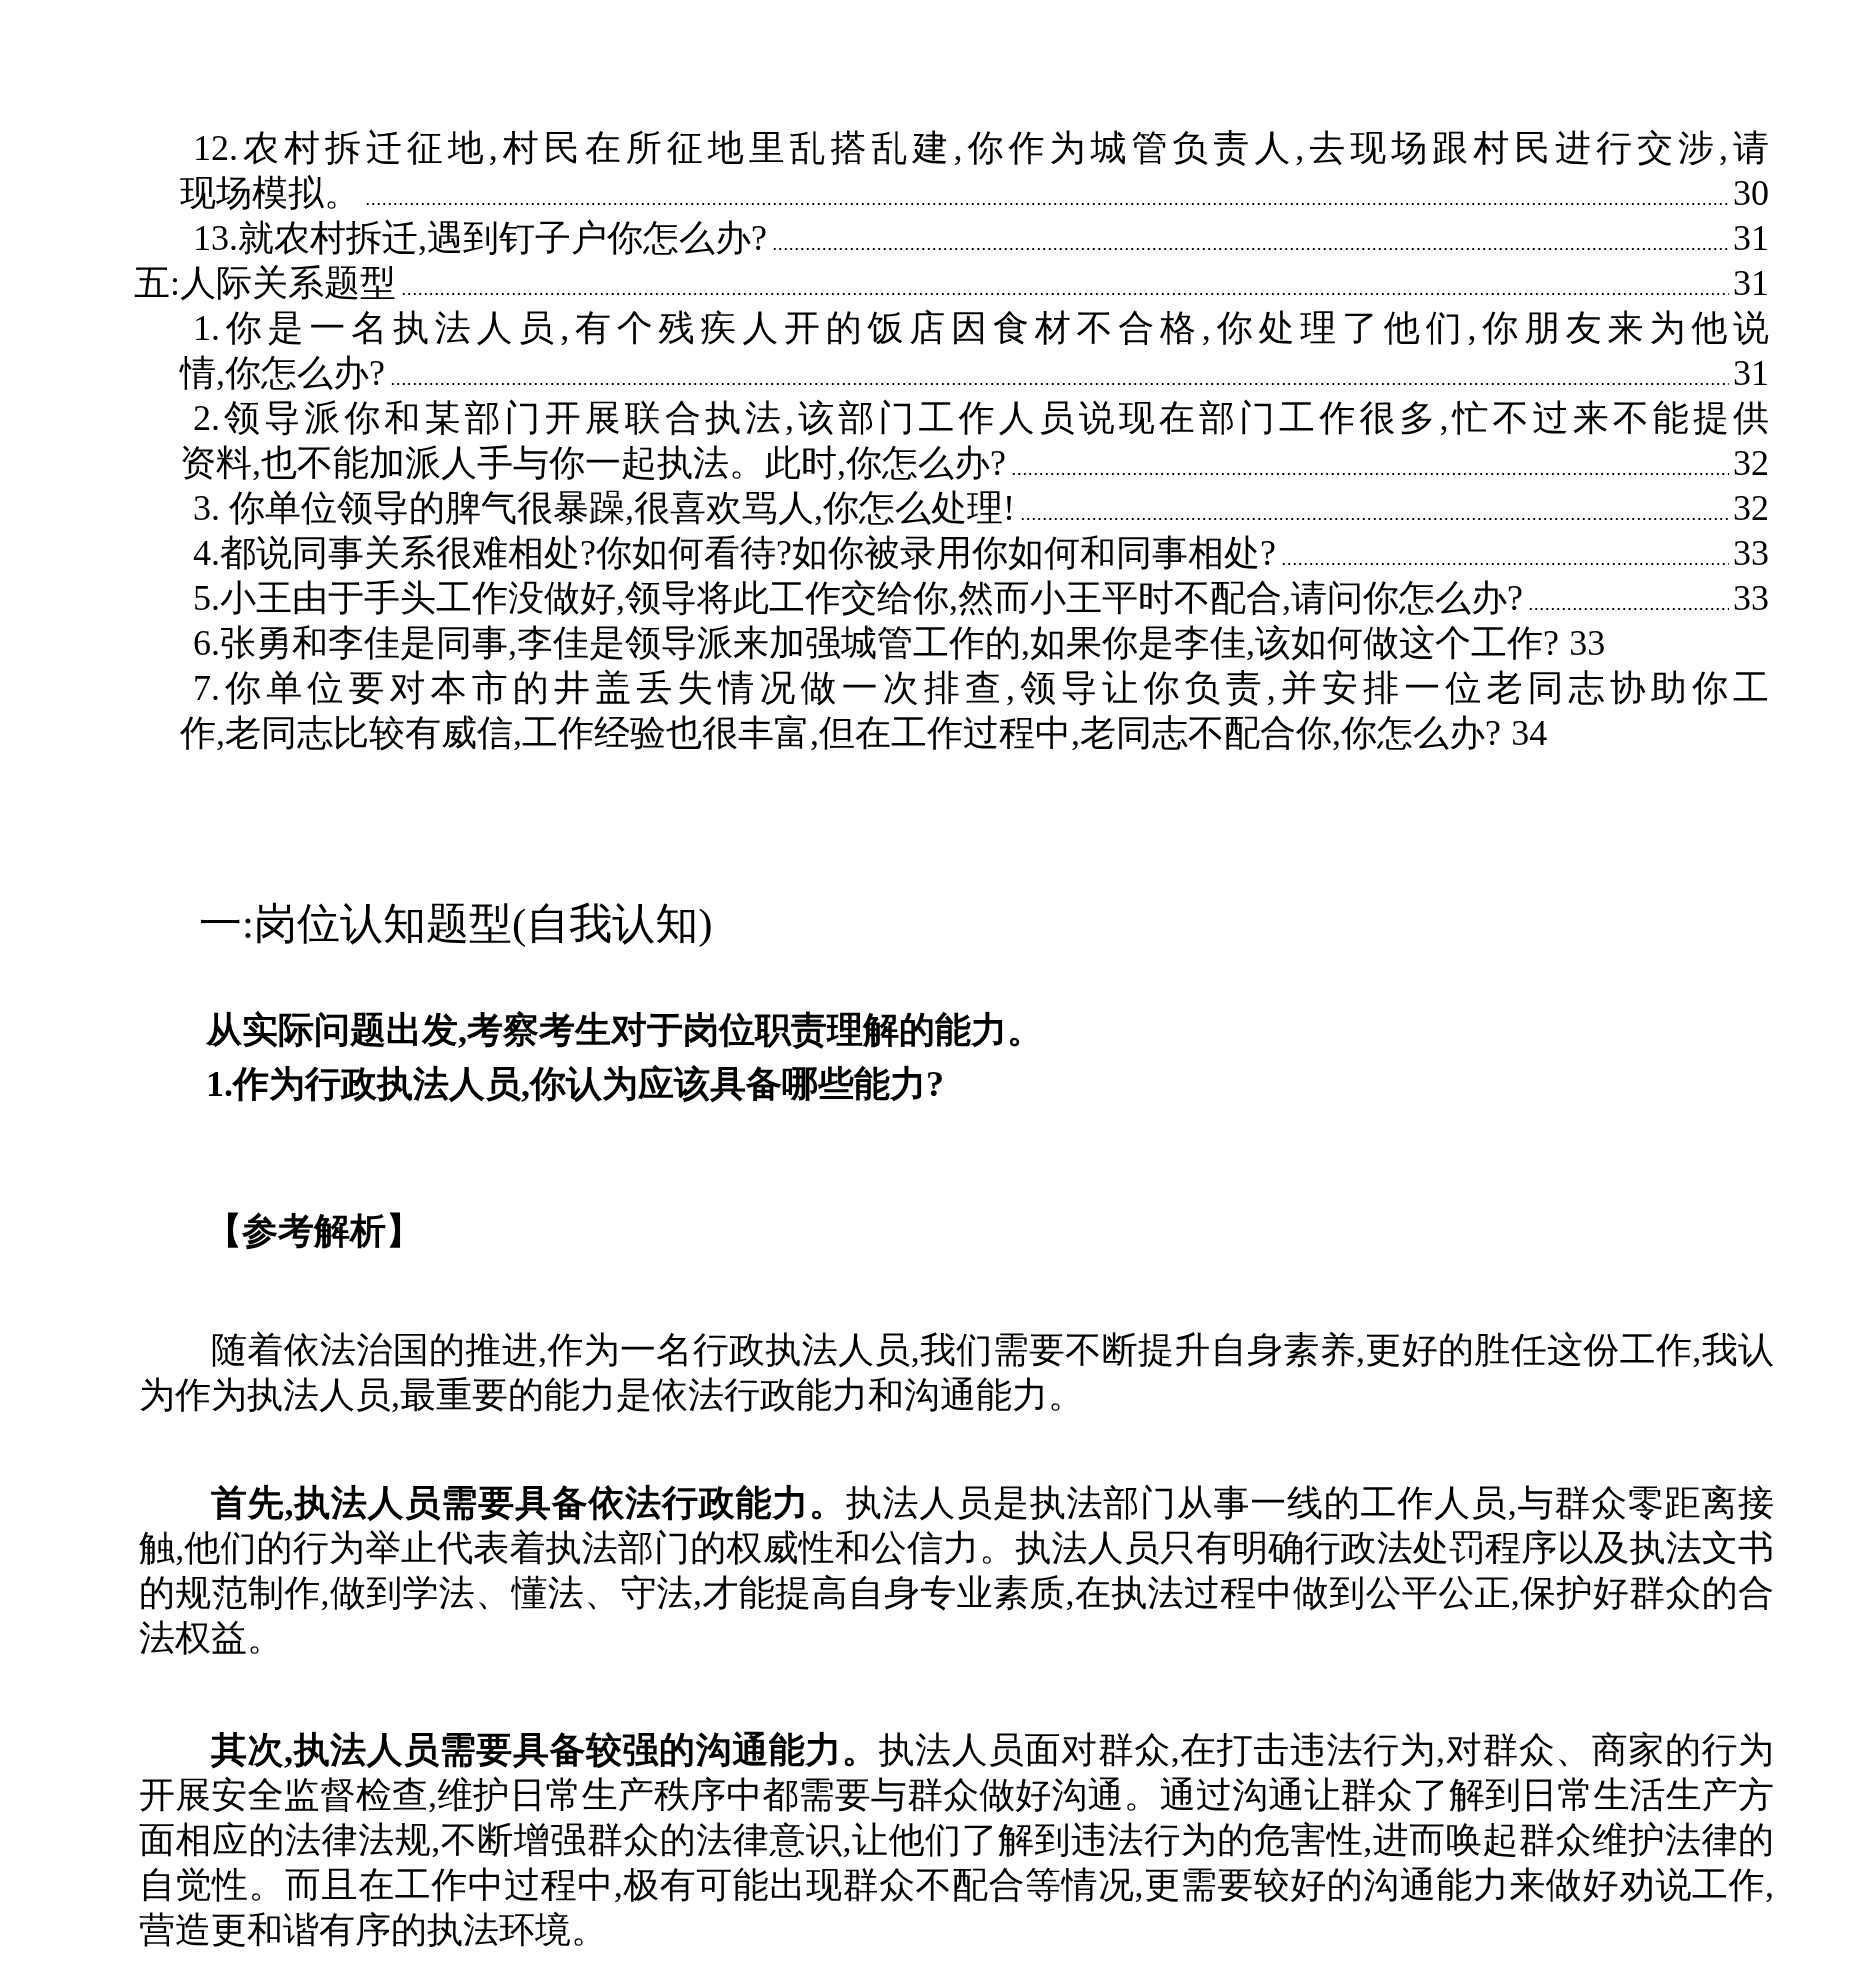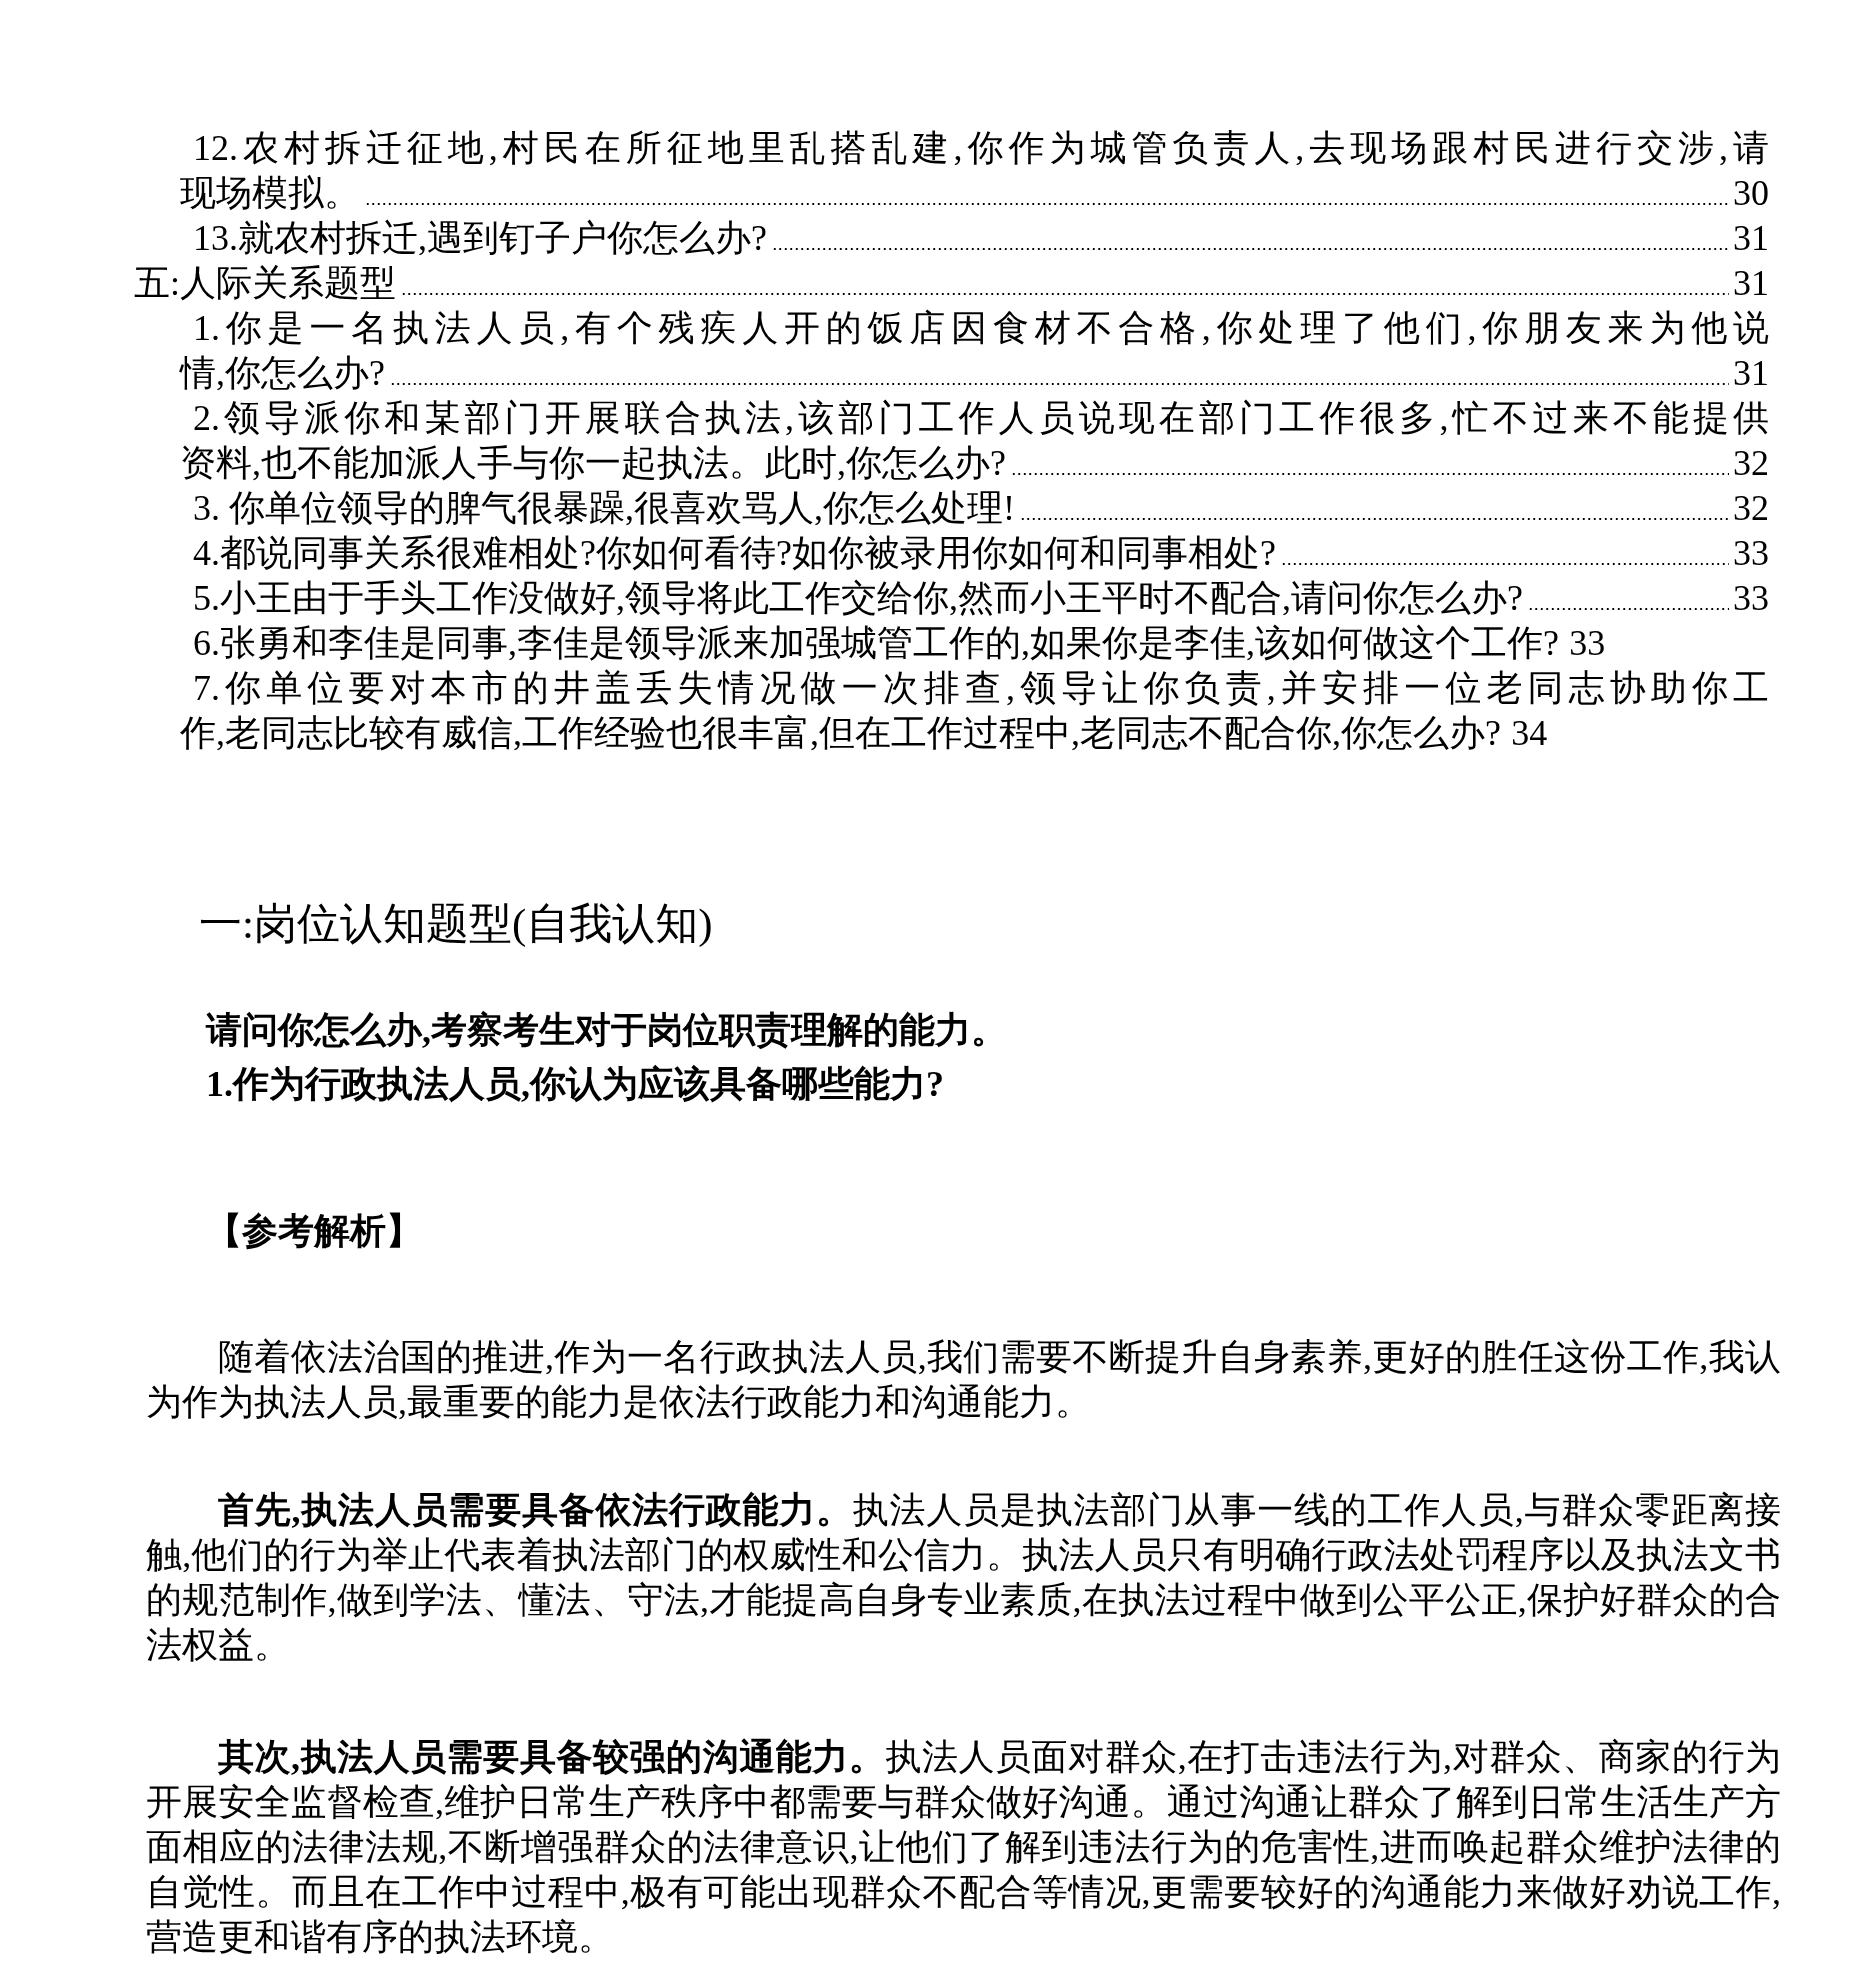--- a/index.html
+++ b/index.html
@@ -27,21 +27,21 @@
   .page-gap{margin-left:10.2px;}
 
   
   .heading{top:896px;padding-left:65px;font-size:43px;line-height:55px;font-weight:normal;}
   .line-bold{font-size:36px;line-height:45px;font-weight:bold;text-indent:2em;margin:0;}
   .intro{top:1008px;}
   .q1{top:1062px;}
   .analysis{top:1209px;}
 
   .para{
-    font-size:36px;line-height:45px;margin:12px;
+    font-size:36px;line-height:45px;margin:5px;
     text-indent:2em;text-align:justify;text-justify:inter-ideograph;
   }
   .para .b{font-weight:bold;}
   .para-1{top:1323px;}
   .para-2{top:1476px;}
   .para-3{top:1723px;}
 </style>
 </head>
 <body>
 
@@ -103,21 +103,21 @@
       <span class="toc-text fill">7.你单位要对本市的井盖丢失情况做一次排查,领导让你负责,并安排一位老同志协助你工</span>
     </div>
     <div class="toc-line indent-sub-cont">
       <span class="toc-text">作,老同志比较有威信,工作经验也很丰富,但在工作过程中,老同志不配合你,你怎么办?</span>
       <span class="page page-gap">34</span>
     </div>
   </div>
 
 <div class="abs heading">一:岗位认知题型(自我认知)</div>
 
-<p class="abs line-bold intro">请问你怎么办,考察考生对于岗位职责理解的能力。</p>
+<p class="abs line-bold intro">从实际问题出发,考察考生对于岗位职责理解的能力。</p>
 
 <p class="abs line-bold q1">1.作为行政执法人员,你认为应该具备哪些能力?</p>
 
 <p class="abs line-bold analysis">【参考解析】</p>
 
 <div>
     <p class="abs para para-1"><span>随着依法治国的推进,作为一名行政执法人员,我们需要不断提升自身素养,更好的胜任这份工作,我认为作为执法人员,最重要的能力是依法行政能力和沟通能力。</span></p>
     <p class="abs para para-2"><span class="b">首先,执法人员需要具备依法行政能力。</span><span>执法人员是执法部门从事一线的工作人员,与群众零距离接触,他们的行为举止代表着执法部门的权威性和公信力。执法人员只有明确行政法处罚程序以及执法文书的规范制作,做到学法、懂法、守法,才能提高自身专业素质,在执法过程中做到公平公正,保护好群众的合法权益。</span></p>
     <p class="abs para para-3"><span class="b">其次,执法人员需要具备较强的沟通能力。</span><span>执法人员面对群众,在打击违法行为,对群众、商家的行为开展安全监督检查,维护日常生产秩序中都需要与群众做好沟通。通过沟通让群众了解到日常生活生产方面相应的法律法规,不断增强群众的法律意识,让他们了解到违法行为的危害性,进而唤起群众维护法律的自觉性。而且在工作中过程中,极有可能出现群众不配合等情况,更需要较好的沟通能力来做好劝说工作,营造更和谐有序的执法环境。</span></p>
   </div>

